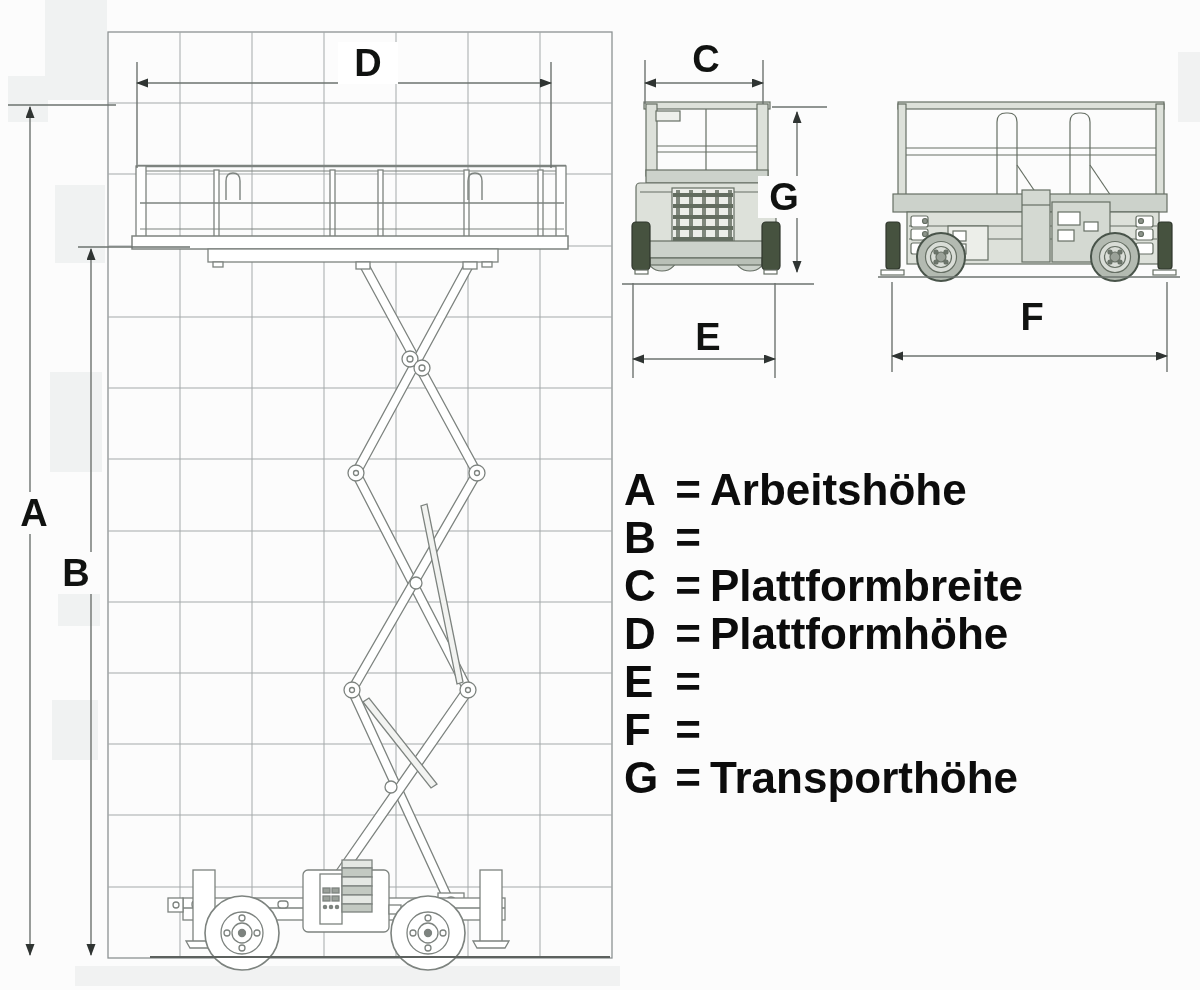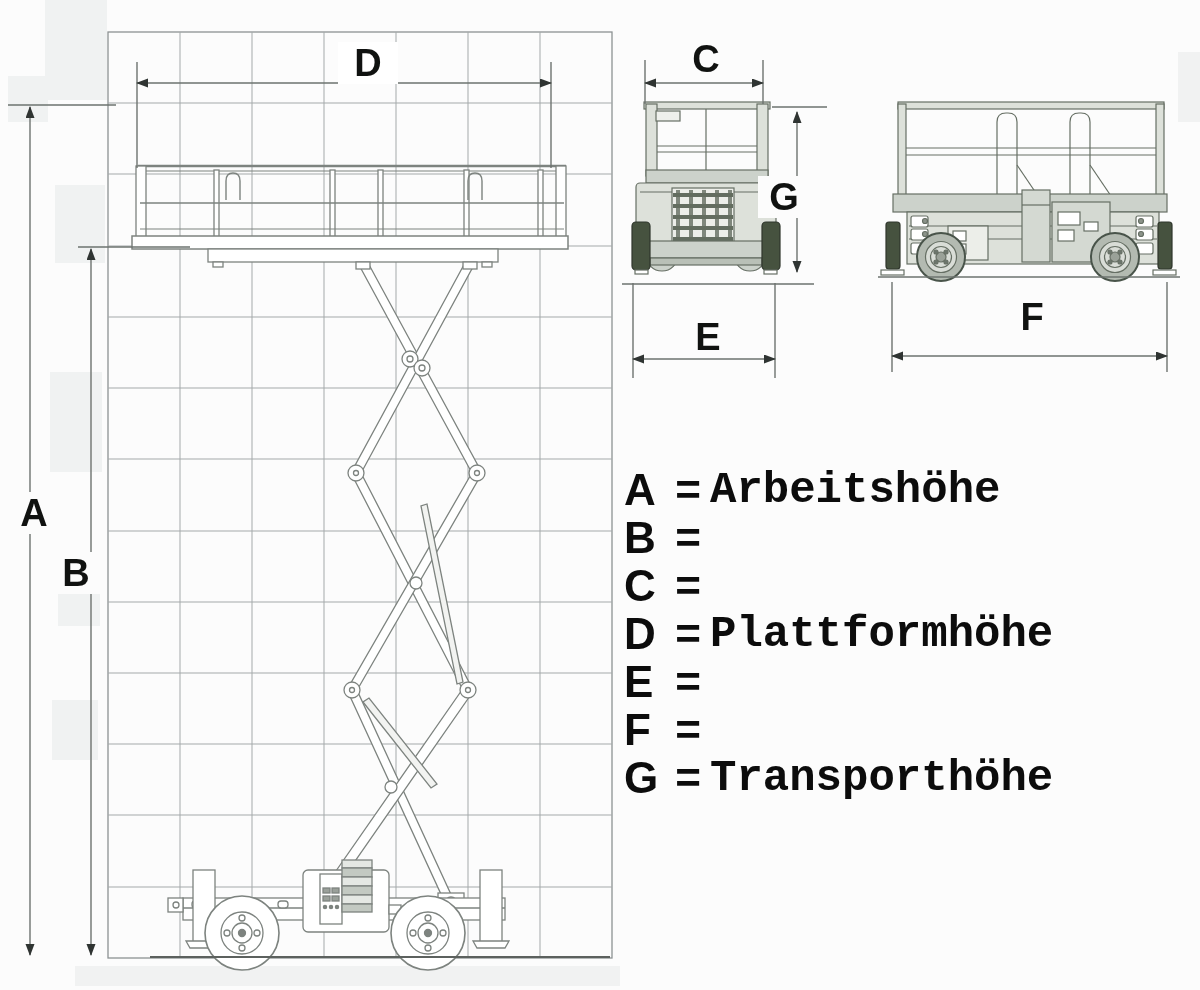--- a/index.html
+++ b/index.html
@@ -14,21 +14,21 @@
   }
   .dim-label.on-white{background:#ffffff;}
   #legend{
     position:absolute;left:624px;top:466px;
     font-weight:bold;color:#0c0c0c;font-size:44px;line-height:48px;
     white-space:nowrap;
   }
   .legend-line{display:flex;}
   .legend-letter{display:inline-block;min-width:42px;}
   .legend-eq{display:inline-block;min-width:44px;text-align:center;}
-  .legend-name{display:inline-block;font-family:Liberation Mono, monospace;}
+  .legend-name{display:inline-block;}
 </style>
 </head>
 <body>
 
 <div id="canvas">
 
 <svg id="drawing" width="1200" height="990" viewBox="0 0 1200 990">
   <defs>
     <marker id="ah" markerWidth="13" markerHeight="10" refX="11" refY="4.5" orient="auto-start-reverse" markerUnits="userSpaceOnUse">
       <path d="M0,0 L12,4.5 L0,9 Z" fill="#2f3432"></path>
@@ -337,20 +337,21 @@
     <span class="legend-eq">=</span>
     <span class="legend-name">Arbeitshöhe</span>
   </div>
   <div class="legend-line">
     <span class="legend-letter">B</span>
     <span class="legend-eq">=</span>
   </div>
   <div class="legend-line">
     <span class="legend-letter">C</span>
     <span class="legend-eq">=</span>
+    <span class="legend-name">Plattformbreite</span>
   </div>
   <div class="legend-line">
     <span class="legend-letter">D</span>
     <span class="legend-eq">=</span>
     <span class="legend-name">Plattformhöhe</span>
   </div>
   <div class="legend-line">
     <span class="legend-letter">E</span>
     <span class="legend-eq">=</span>
   </div>

